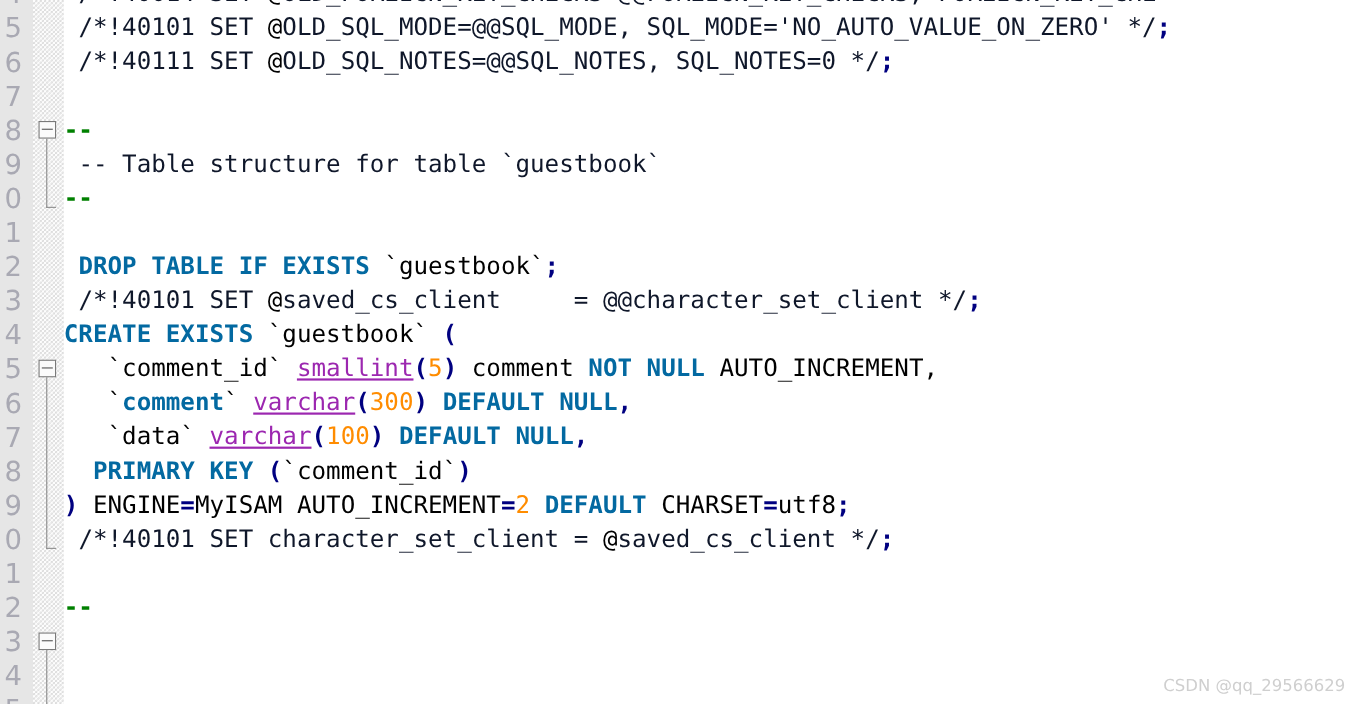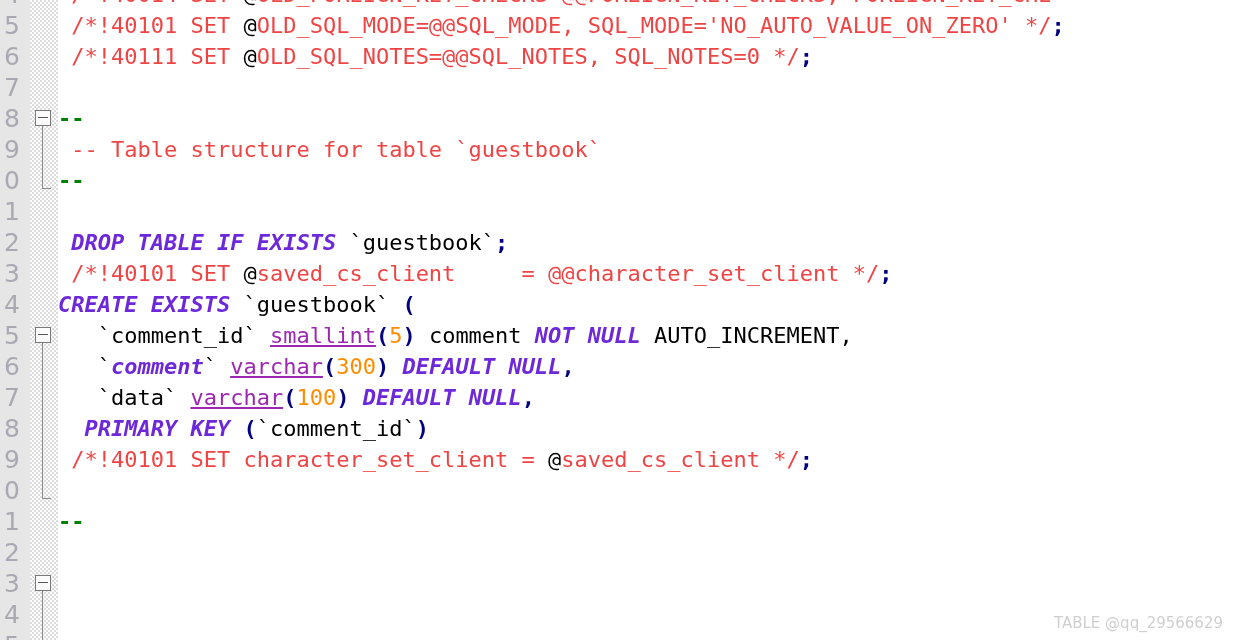--- a/index.html
+++ b/index.html
@@ -115,24 +115,24 @@
   }
   .line {
     height: 31px;
     line-height: 31px;
     white-space: pre;
     font-family: "DejaVu Sans Mono", "Liberation Mono", monospace;
     font-size: 22px;
     letter-spacing: 0px;
     color: #000000;
   }
-  .kw   { color: #6d28d9; font-weight: bold; font-style: italic; }
+  .kw   { color: #0369a1; font-weight: bold; }
   .typ  { color: #9c27b0; text-decoration: underline; }
   .num  { color: #ff8c00; }
-  .cmt  { color: #ef4444; }
+  .cmt  { color: #0f172a; }
   .cmtb { color: #008000; font-weight: bold; }
   .pun  { color: #000080; font-weight: bold; }
   .pln  { color: #000000; }
 
   
   .watermark {
     position: absolute;
     right: 14px;
     bottom: 8px;
     font-family: "DejaVu Sans", "Liberation Sans", sans-serif;
@@ -157,20 +157,21 @@
       <div class="line" id="line-9"><span class="pln"> </span><span class="cmt">-- Table structure for table `guestbook`</span></div>
       <div class="line" id="line-10"><span class="cmtb">--</span></div>
       <div class="line" id="line-11">&nbsp;</div>
       <div class="line" id="line-12"><span class="pln"> </span><span class="kw">DROP TABLE IF EXISTS</span><span class="pln"> `guestbook`</span><span class="pun">;</span></div>
       <div class="line" id="line-13"><span class="pln"> </span><span class="cmt">/*!40101 SET </span><span class="pln">@</span><span class="cmt">saved_cs_client     = @@character_set_client */</span><span class="pun">;</span></div>
       <div class="line" id="line-15"><span class="kw">CREATE EXISTS</span><span class="pln"> `guestbook` </span><span class="pun">(</span></div>
       <div class="line" id="line-16"><span class="pln">   `comment_id` </span><span class="typ">smallint</span><span class="pun">(</span><span class="num">5</span><span class="pun">)</span><span class="pln"> comment </span><span class="kw">NOT NULL</span><span class="pln"> AUTO_INCREMENT,</span></div>
       <div class="line" id="line-17"><span class="pln">   `</span><span class="kw">comment</span><span class="pln">` </span><span class="typ">varchar</span><span class="pun">(</span><span class="num">300</span><span class="pun">)</span><span class="pln"> </span><span class="kw">DEFAULT NULL</span><span class="pun">,</span></div>
       <div class="line" id="line-18"><span class="pln">   `data` </span><span class="typ">varchar</span><span class="pun">(</span><span class="num">100</span><span class="pun">)</span><span class="pln"> </span><span class="kw">DEFAULT NULL</span><span class="pun">,</span></div>
       <div class="line" id="line-19"><span class="pln">  </span><span class="kw">PRIMARY KEY</span><span class="pln"> </span><span class="pun">(</span><span class="pln">`comment_id`</span><span class="pun">)</span></div>
+      <div class="line" id="line-20"><span class="pun">)</span><span class="pln"> ENGINE</span><span class="pun">=</span><span class="pln">MyISAM AUTO_INCREMENT</span><span class="pun">=</span><span class="num">2</span><span class="pln"> </span><span class="kw">DEFAULT</span><span class="pln"> CHARSET</span><span class="pun">=</span><span class="pln">utf8</span><span class="pun">;</span></div>
       <div class="line" id="line-21"><span class="pln"> </span><span class="cmt">/*!40101 SET character_set_client = </span><span class="pln">@</span><span class="cmt">saved_cs_client */</span><span class="pun">;</span></div>
       <div class="line" id="line-22">&nbsp;</div>
       <div class="line" id="line-23"><span class="cmtb">--</span></div>
       <div class="line" id="line-24"><span class="pln"> </span></div>
       <div class="line" id="line-25">&nbsp;</div>
     </div>
 
   <div class="foldcol">
     <div class="fold-inner" id="fold-inner">
         <div class="fold-box" style="top: 131px;"></div>
@@ -204,15 +205,15 @@
         <div class="lnum">9</div>
         <div class="lnum">0</div>
         <div class="lnum">1</div>
         <div class="lnum">2</div>
         <div class="lnum">3</div>
         <div class="lnum">4</div>
         <div class="lnum">5</div>
       </div>
   </div>
 
-  <div class="watermark">TABLE @qq_29566629</div>
+  <div class="watermark">CSDN @qq_29566629</div>
 
 </div>
 
 </body></html>

